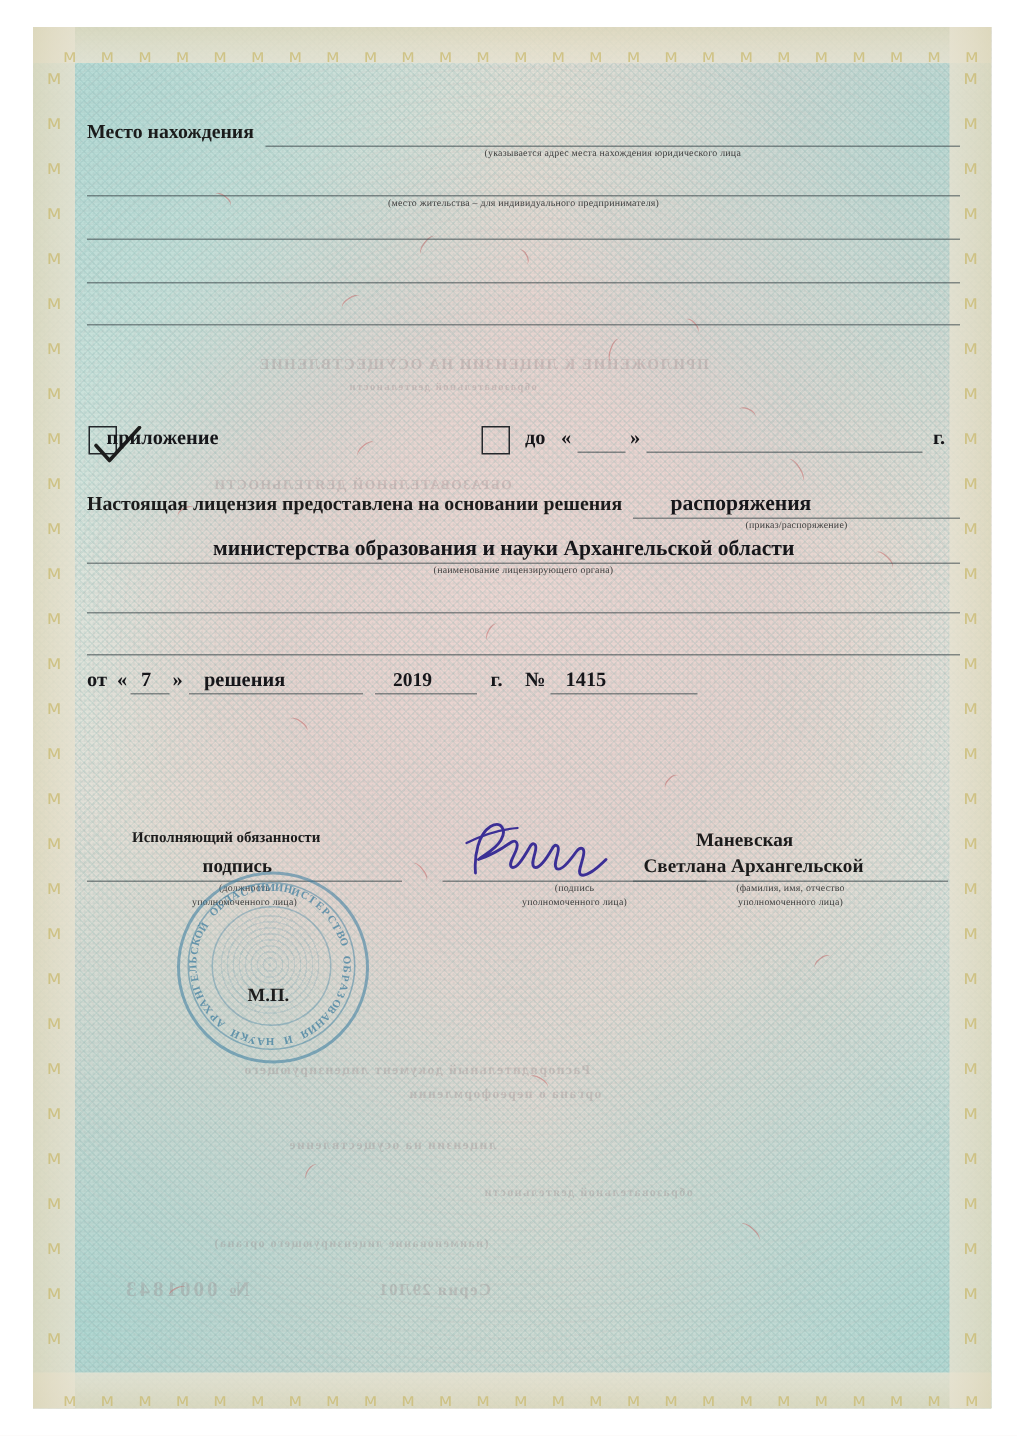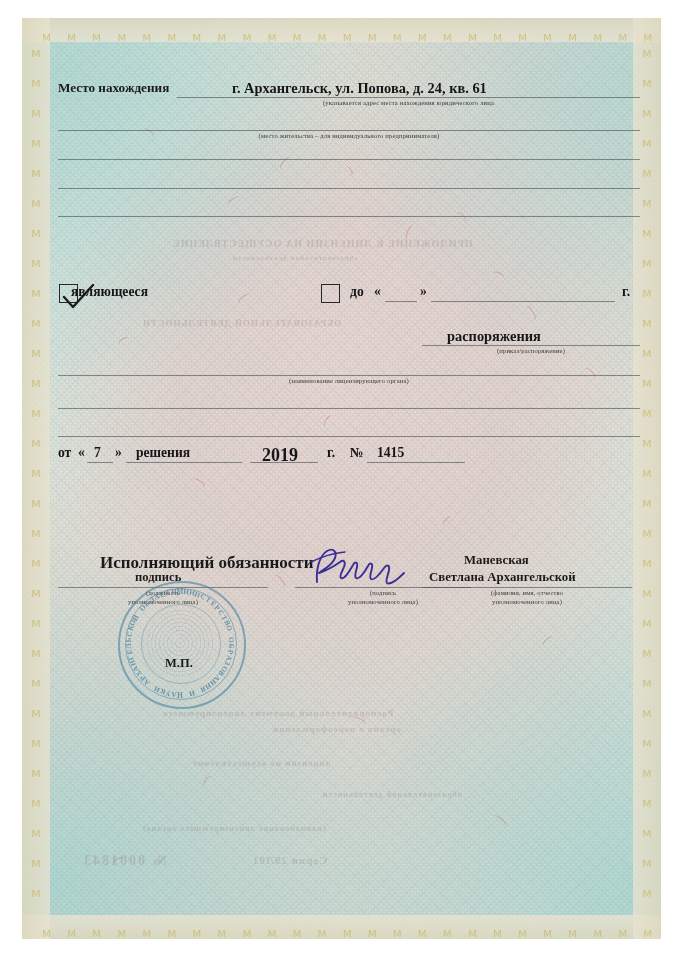--- a/index.html
+++ b/index.html
@@ -141,71 +141,72 @@
     <div class="through" style="left:140px;top:690px;font-size:9px">Распорядительный документ лицензирующего</div>
     <div class="through" style="left:250px;top:706px;font-size:9px">органа о переоформлении</div>
     <div class="through" style="left:170px;top:740px;font-size:9px">лицензии на осуществление</div>
     <div class="through" style="left:300px;top:772px;font-size:8px">образовательной деятельности</div>
     <div class="through" style="left:120px;top:806px;font-size:8px">(наименование лицензирующего органа)</div>
     <div class="through" style="left:60px;top:835px;font-size:14px;letter-spacing:2px">№ 0001843</div>
     <div class="through" style="left:230px;top:836px;font-size:11px">Серия 29Л01</div>
 
     <div class="lbl" style="left:36px;top:62px">Место нахождения</div>
     <div class="rule" style="left:155px;top:79px;width:463px"></div>
-    <div class="val" style="left:210px;top:62px">г. Архангельск, ул. Попова, д. 24, кв. 61</div>
     <div class="cap capc" style="left:155px;top:81px;width:463px">(указывается адрес места нахождения юридического лица</div>
 
     <div class="rule" style="left:36px;top:112px;width:582px"></div>
     <div class="cap capc" style="left:36px;top:114px;width:582px">(место жительства – для индивидуального предпринимателя)</div>
 
     <div class="rule" style="left:36px;top:141px;width:582px"></div>
     <div class="rule" style="left:36px;top:170px;width:582px"></div>
     <div class="rule" style="left:36px;top:198px;width:582px"></div>
 
 
     <div class="box" style="left:37px;top:266px;width:17px;height:17px"></div>
     <svg class="tick" style="left:40px;top:266px" width="34" height="26" viewBox="0 0 34 26">
       <path d="M2 13 L11 23 L31 1" fill="none" stroke="#1d1d1d" stroke-width="2.4" stroke-linecap="round" stroke-linejoin="round"></path>
     </svg>
-    <div class="val" style="left:49px;top:266px;font-size:13.6px">являющееся</div>
+    <div class="val" style="left:49px;top:266px;font-size:13.6px">приложение</div>
 
     <div class="box" style="left:299px;top:266px;width:17px;height:17px"></div>
     <div class="val" style="left:328px;top:266px;font-size:13.6px">до</div>
     <div class="val" style="left:352px;top:266px;font-size:13.6px">«</div>
     <div class="rule" style="left:363px;top:283px;width:32px"></div>
     <div class="val" style="left:398px;top:266px;font-size:13.6px">»</div>
     <div class="rule" style="left:409px;top:283px;width:184px"></div>
     <div class="val" style="left:600px;top:266px;font-size:13.6px">г.</div>
 
+    <div class="lbl" style="left:36px;top:310px">Настоящая лицензия предоставлена на основании решения</div>
     <div class="rule" style="left:400px;top:327px;width:218px"></div>
     <div class="val" style="left:425px;top:310px">распоряжения</div>
     <div class="cap capc" style="left:400px;top:329px;width:218px">(приказ/распоряжение)</div>
 
     <div class="rule" style="left:36px;top:357px;width:582px"></div>
+    <div class="val" style="left:120px;top:340px">министерства образования и науки Архангельской области</div>
     <div class="cap capc" style="left:36px;top:359px;width:582px">(наименование лицензирующего органа)</div>
 
     <div class="rule" style="left:36px;top:390px;width:582px"></div>
     <div class="rule" style="left:36px;top:418px;width:582px"></div>
 
     <div class="val" style="left:36px;top:427px;font-size:13.6px">от</div>
     <div class="val" style="left:56px;top:427px;font-size:13.6px">«</div>
     <div class="val" style="left:72px;top:427px;font-size:13.6px">7</div>
     <div class="rule" style="left:65px;top:444px;width:26px"></div>
     <div class="val" style="left:93px;top:427px;font-size:13.6px">»</div>
     <div class="rule" style="left:104px;top:444px;width:116px"></div>
     <div class="val" style="left:114px;top:427px;font-size:13.6px">решения</div>
     <div class="rule" style="left:228px;top:444px;width:68px"></div>
-    <div class="val" style="left:240px;top:427px;font-size:18px">2019</div>
+    <div class="val" style="left:240px;top:427px;font-size:13px">2019</div>
     <div class="val" style="left:305px;top:427px;font-size:13.6px">г.</div>
     <div class="val" style="left:328px;top:427px;font-size:13.6px">№</div>
     <div class="rule" style="left:345px;top:444px;width:98px"></div>
     <div class="val" style="left:355px;top:427px;font-size:13.6px">1415</div>
 
 
-    <div class="lbl" style="left:78px;top:535px;font-size:17px">Исполняющий обязанности</div>
+    <div class="lbl" style="left:66px;top:535px;font-size:10px">Исполняющий обязанности</div>
     <div class="lbl" style="left:113px;top:552px;font-size:12.6px">подпись</div>
     <div class="rule" style="left:36px;top:569px;width:210px"></div>
     <div class="cap capc" style="left:36px;top:571px;width:210px">(должность</div>
     <div class="cap capc" style="left:36px;top:580px;width:210px">уполномоченного лица)</div>
 
     <svg class="sig" style="left:285px;top:522px" width="110" height="50" viewBox="0 0 110 50">
       <path d="M10 42 C9 30 12 16 20 11 C27 7 31 13 27 20 C23 27 15 30 12 33
                C18 31 26 27 33 22 C37 19 39 22 37 27 C35 32 32 36 34 38
                C37 40 42 32 46 25 C48 21 51 22 50 27 C49 32 47 36 49 38
                C52 40 57 33 61 26 C63 22 66 23 65 28 C64 33 62 37 64 39

